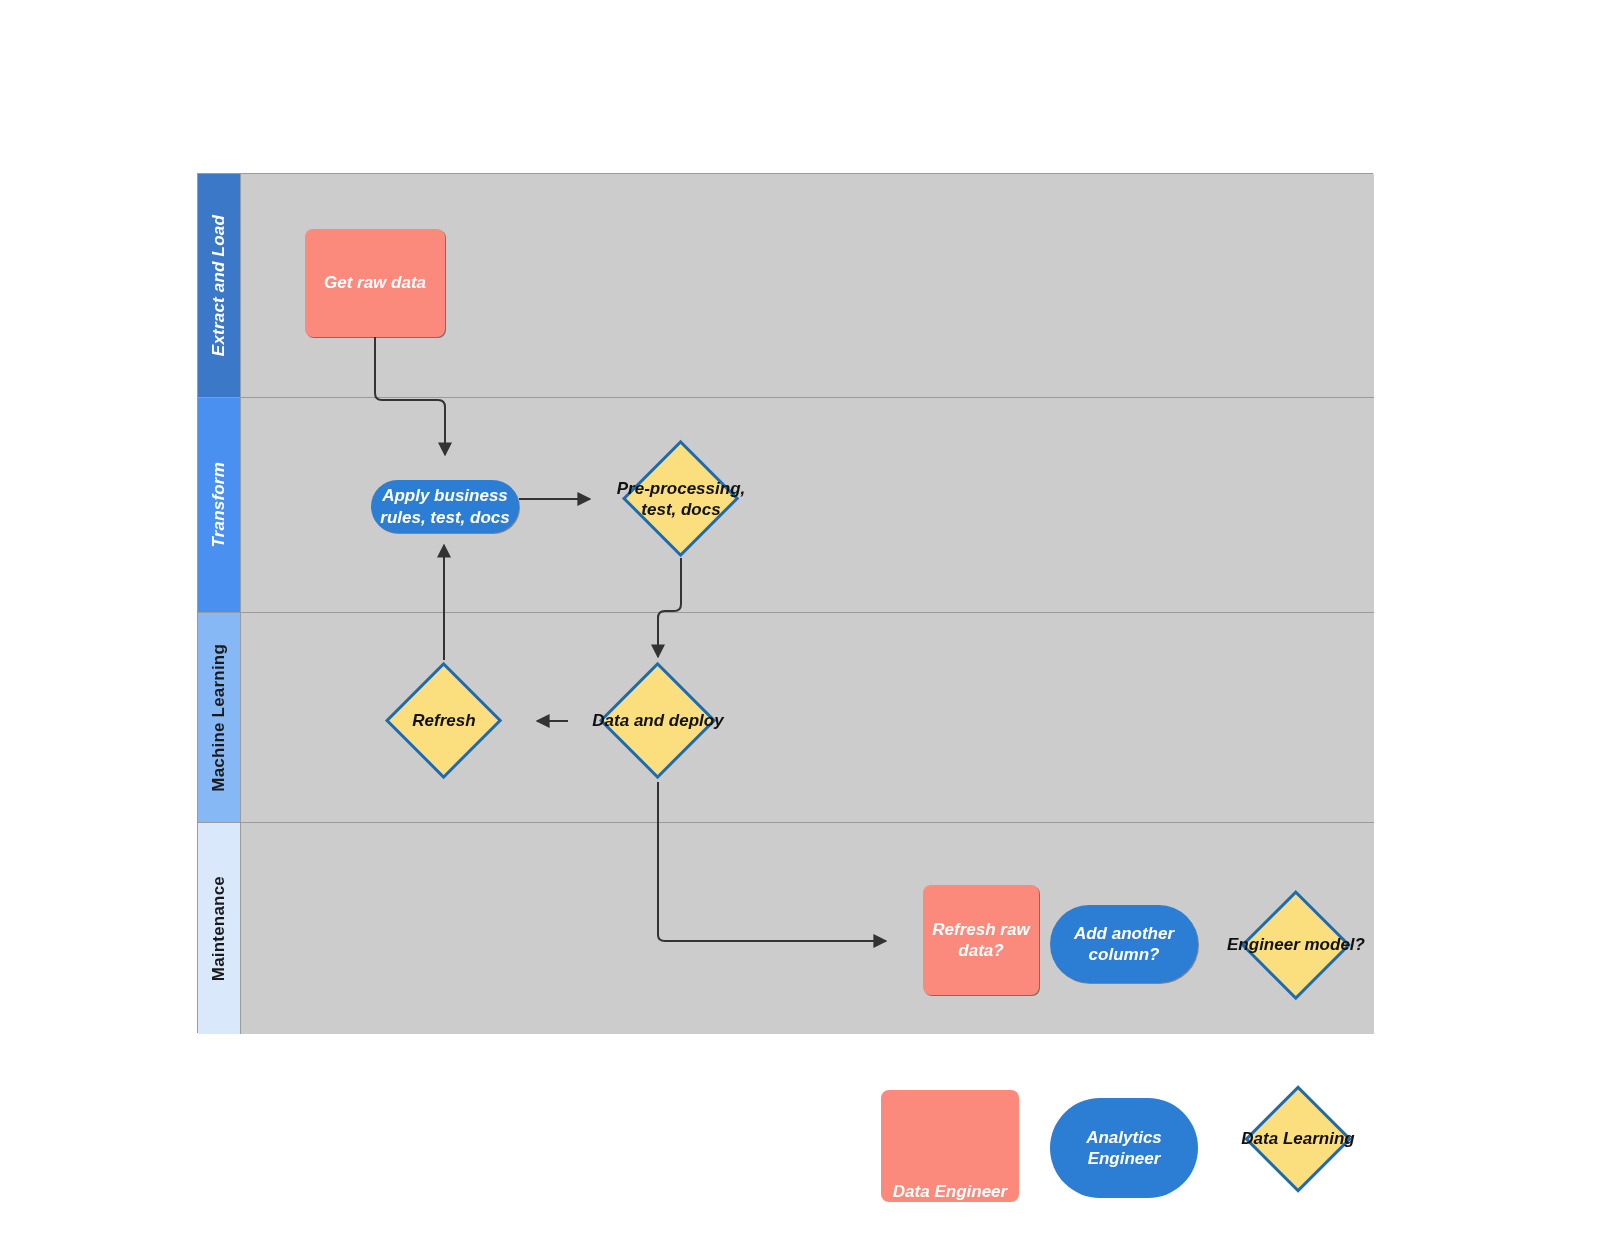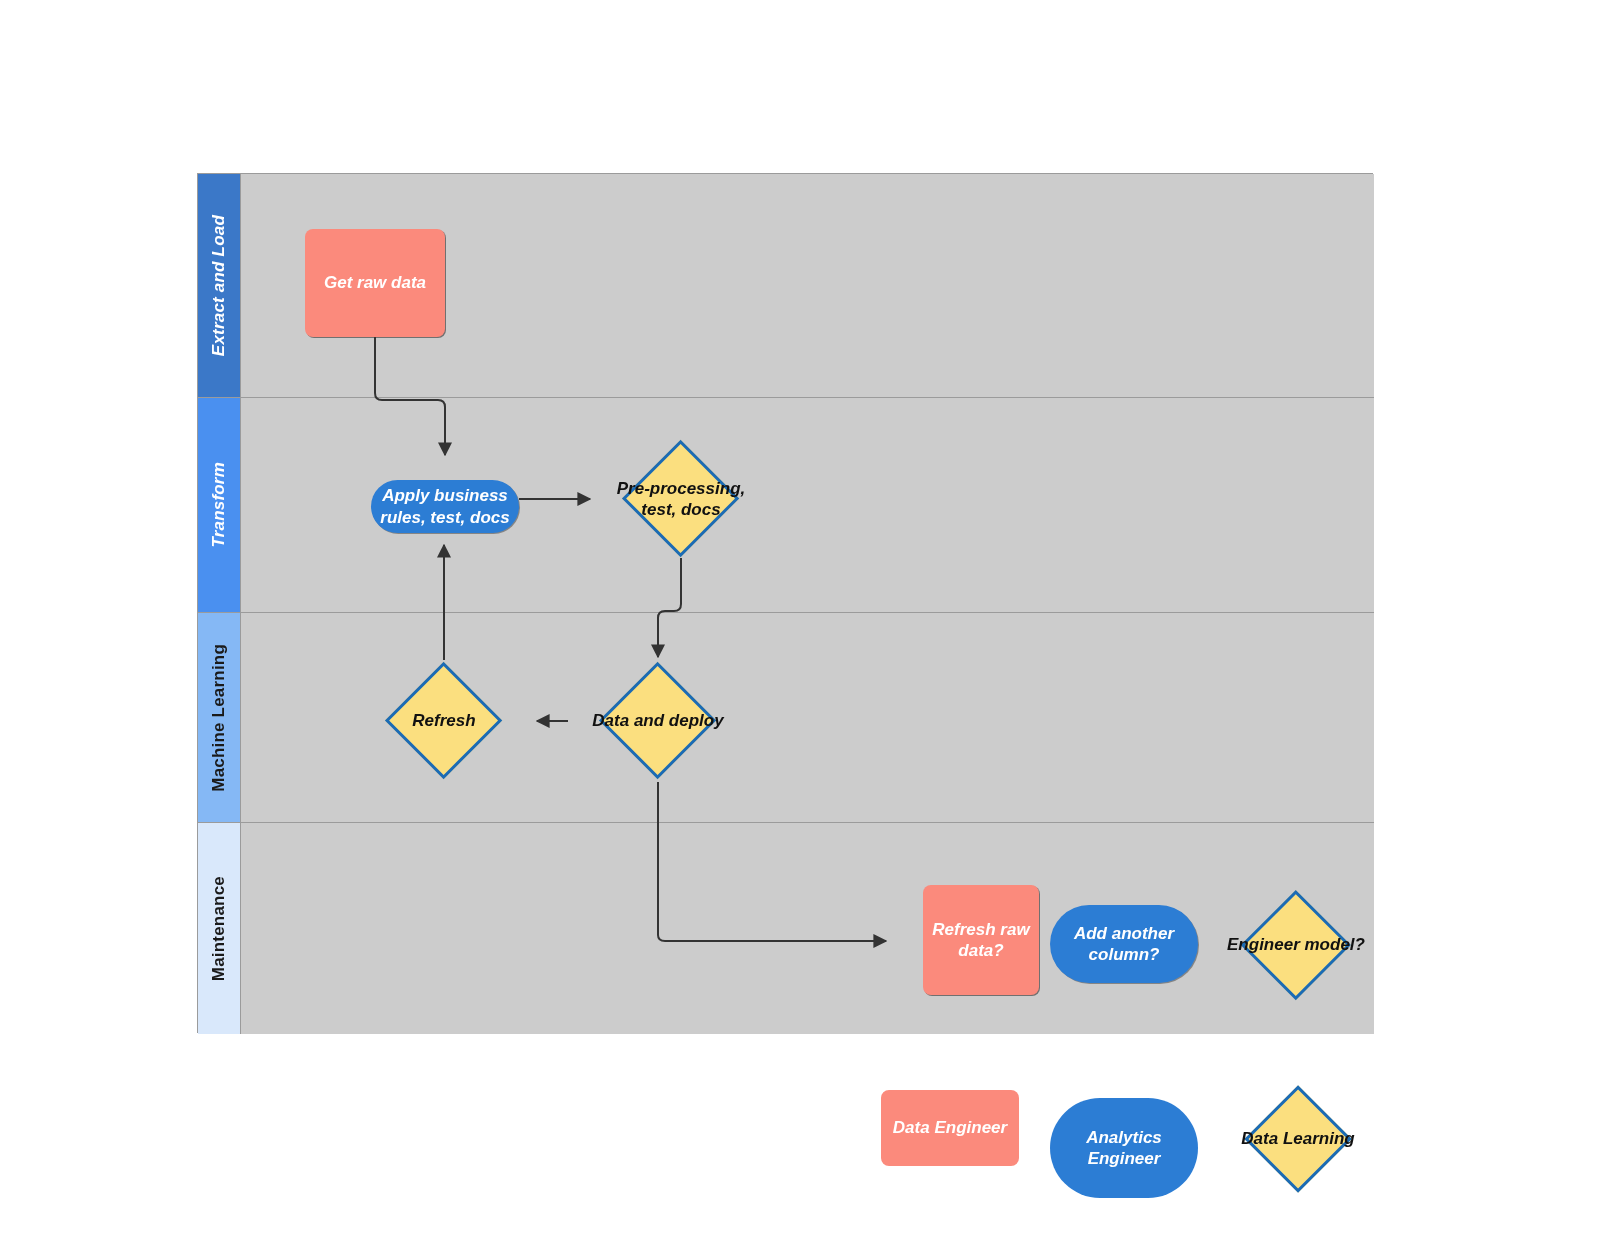--- a/index.html
+++ b/index.html
@@ -122,21 +122,21 @@
     <path d="M681,558 L681,604 Q681,611 674,611 L665,611 Q658,611 658,618 L658,657" fill="none" stroke="#333333" stroke-width="2" marker-end="url(#ah)"></path>
 
     <path d="M568,721 L537,721" fill="none" stroke="#333333" stroke-width="2" marker-end="url(#ah)"></path>
 
     <path d="M444,660 L444,545" fill="none" stroke="#333333" stroke-width="2" marker-end="url(#ah)"></path>
 
     <path d="M658,782 L658,935 Q658,941 665,941 L886,941" fill="none" stroke="#333333" stroke-width="2" marker-end="url(#ah)"></path>
   </svg>
 
   <div id="legend-layer">
-      <div class="node legend lg-rect" style="left: 881px; top: 1090px; width: 138px; height: 76px;">
+      <div class="node legend lg-rect" style="left: 881px; top: 1090px; width: 138px; height: 112px; align-items: flex-end;">
         <span>Data Engineer</span>
       </div>
       <div class="node legend lg-pill" style="left: 1050px; top: 1098px; width: 148px; height: 100px;">
         <span>Analytics Engineer</span>
       </div>
       <div class="node legend n-dia" style="left: 1218px; top: 1085px; width: 160px; height: 108px;">
         <div class="dia-bg" style="width: 76.14px; height: 76.14px; left: 41.93px; top: 15.93px;"></div>
         <span>Data Learning</span>
       </div>
     </div>

